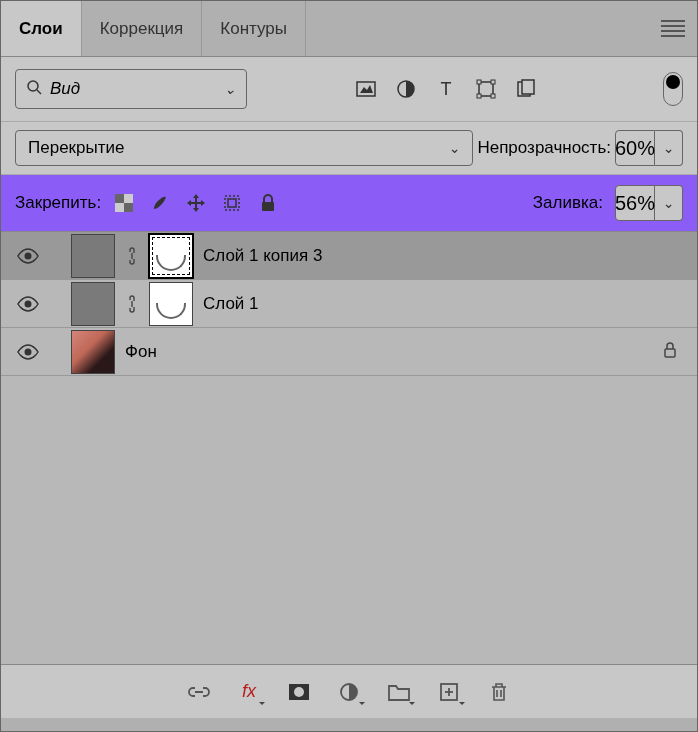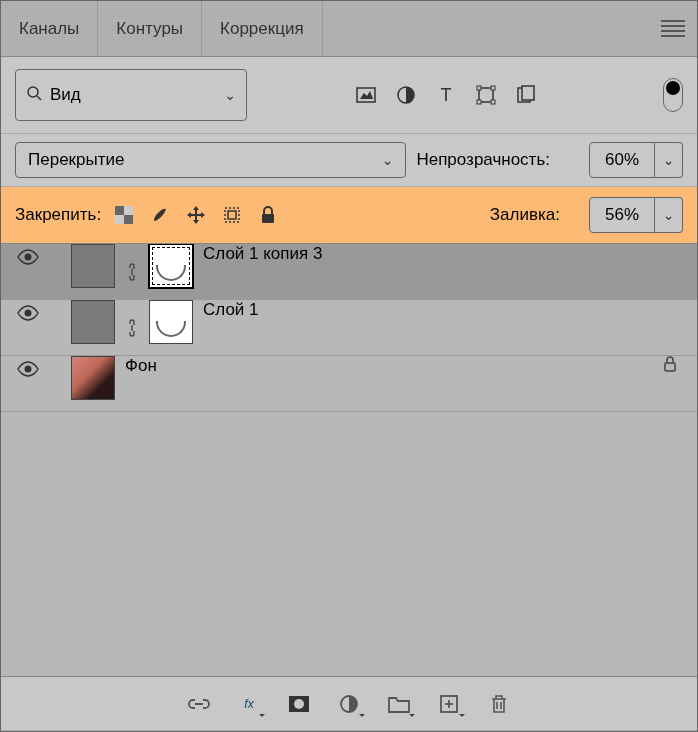--- a/index.html
+++ b/index.html
@@ -6,44 +6,44 @@
     body { width: 698px; height: 732px; background: #b0b0b0; border: 1px solid #666; }
     
     .tabs { display: flex; align-items: center; height: 56px; background: #b0b0b0; border-bottom: 1px solid #888; padding-right: 12px; }
     .tab { padding: 0 18px; height: 100%; display: flex; align-items: center; font-size: 17px; color: #333; cursor: pointer; border-right: 1px solid #999; }
     .tab.active { background: #c8c8c8; font-weight: bold; color: #000; }
     .tab-spacer { flex: 1; }
     .menu-icon { width: 24px; height: 18px; cursor: pointer; display: flex; flex-direction: column; justify-content: space-between; }
     .menu-icon span { height: 2px; background: #555; }
 
     .toolbar1 { display: flex; align-items: center; padding: 12px 14px; gap: 18px; background: #c8c8c8; }
-    .view-select { flex: 0 0 232px; height: 52px; border: 1px solid #666; border-radius: 4px; display: flex; align-items: center; padding: 0 10px; background: #c8c8c8; cursor: pointer; }
+    .view-select { flex: 0 0 232px; height: 40px; border: 1px solid #666; border-radius: 4px; display: flex; align-items: center; padding: 0 10px; background: #c8c8c8; cursor: pointer; font-style: italic; }
     .search-icon { margin-right: 8px; }
     .view-label { flex: 1; font-size: 17px; }
     .chevron { font-size: 14px; color: #333; }
     .filter-icons { display: flex; gap: 18px; margin-left: 90px; }
     .filter-icon { width: 22px; height: 22px; display: flex; align-items: center; justify-content: center; color: #333; cursor: pointer; }
     .toggle { width: 20px; height: 34px; border-radius: 12px; border: 1px solid #666; background: #c8c8c8; position: relative; cursor: pointer; margin-left: auto; }
     .toggle::after { content: ''; position: absolute; top: 2px; left: 2px; width: 14px; height: 14px; background: #000; border-radius: 50%; }
 
-    .toolbar2 { display: flex; align-items: center; padding: 8px 14px; gap: 10px; background: #c8c8c8; border-top: 1px solid #aaa; }
+    .toolbar2 { display: flex; align-items: center; padding: 8px 14px; gap: 4px; background: #c8c8c8; border-top: 1px solid #aaa; }
     .blend-select { flex: 1; height: 36px; border: 1px solid #666; border-radius: 4px; display: flex; align-items: center; padding: 0 12px; background: #c8c8c8; cursor: pointer; }
     .blend-label { flex: 1; font-size: 17px; }
     .opacity-label { font-size: 17px; }
-    .value-box { width: 66px; height: 36px; border: 1px solid #666; border-radius: 4px 0 0 4px; display: flex; align-items: center; justify-content: center; background: #c8c8c8; font-size: 17px; margin-left: 29px; }
+    .value-box { width: 40px; height: 36px; border: 1px solid #666; border-radius: 4px 0 0 4px; display: flex; align-items: center; justify-content: center; background: #c8c8c8; font-size: 20px; }
     .value-chev { width: 28px; height: 36px; border: 1px solid #666; border-left: none; border-radius: 0 4px 4px 0; display: flex; align-items: center; justify-content: center; background: #c8c8c8; cursor: pointer; }
 
-    .toolbar3 { display: flex; align-items: center; padding: 10px 14px; gap: 12px; background: #fdba74; border-top: 1px solid #aaa; border-bottom: 1px solid #888; }
+    .toolbar3 { display: flex; align-items: center; padding: 10px 14px; gap: 12px; background: #8b5cf6; border-top: 1px solid #aaa; border-bottom: 1px solid #888; }
     .lock-label { font-size: 17px; }
     .lock-icons { display: flex; gap: 14px; }
     .lock-icon { width: 22px; height: 22px; display: flex; align-items: center; justify-content: center; color: #333; cursor: pointer; }
-    .fill-group { margin-left: auto; display: flex; align-items: center; gap: 0; }
+    .fill-group { margin-left: auto; display: flex; align-items: center; gap: 12px; }
 
     .layers { background: #b8b8b8; height: 432px; overflow-y: auto; }
-    .layer { display: flex; height: 56px; padding: 0 14px; gap: 10px; border-bottom: 1px solid #999; }
+    .layer { display: flex; align-items: center; height: 48px; padding: 0 14px; gap: 10px; border-bottom: 1px solid #999; }
     .layer.selected { background: #999; }
     .eye { width: 26px; height: 26px; display: flex; align-items: center; justify-content: center; cursor: pointer; }
     .layer-indent { width: 10px; }
     .thumb { width: 44px; height: 44px; border: 1px solid #444; background: #888; flex-shrink: 0; }
     .thumb.gray { background: #7a7a7a; }
     .thumb.mask { background: #fff; position: relative; }
     .thumb.mask.smile::after { content: ''; position: absolute; bottom: 6px; left: 6px; right: 6px; height: 14px; border: 2px solid #666; border-top: none; border-radius: 0 0 16px 16px; }
     .thumb.mask.dark { background: #1a1a1a; }
     .thumb.mask.dark::after { content: ''; position: absolute; top: 8px; right: 4px; width: 24px; height: 24px; background: #eee; border-radius: 50% 20% 50% 50%; }
     .thumb.face { background: linear-gradient(135deg, #d4857a 0%, #c06858 40%, #2a1818 70%); }
@@ -54,23 +54,23 @@
     .lock-indicator { width: 20px; }
 
     .bottom-bar { display: flex; align-items: center; justify-content: center; height: 54px; gap: 26px; background: #c8c8c8; border-top: 1px solid #888; }
     .bottom-icon { width: 24px; height: 24px; display: flex; align-items: center; justify-content: center; color: #444; cursor: pointer; position: relative; }
     .bottom-icon.has-menu::after { content: ''; position: absolute; bottom: -4px; right: -4px; border: 3px solid transparent; border-top-color: #444; }
   </style>
 </head>
 <body>
 
 <div class="tabs">
-  <div class="tab">Каналы</div>
+  <div class="tab active">Слои</div>
+  <div class="tab">Коррекция</div>
   <div class="tab">Контуры</div>
-  <div class="tab">Коррекция</div>
   <div class="tab-spacer"></div>
   <div class="menu-icon">
       <span></span>
       <span></span>
       <span></span>
       <span></span>
     </div>
 </div>
 
 <div class="toolbar1">
@@ -235,21 +235,21 @@
   </div>
   </div>
 
 <div class="bottom-bar">
   <span class="bottom-icon">
     <svg width="22" height="14" viewBox="0 0 22 14">
         <path d="M7,3 L5,3 A4,4 0 0,0 5,11 L7,11 M15,3 L17,3 A4,4 0 0,1 17,11 L15,11 M7,7 L15,7" fill="none" stroke="#555" stroke-width="1.8"></path>
       </svg>
   </span>
   <span class="bottom-icon has-menu">
-    <span style="font-style:italic;font-size:12px;color:#0c4a6e;">fx</span>
+    <span style="font-style:italic;font-size:18px;color:#b91c1c;">fx</span>
   </span>
   <span class="bottom-icon">
     <svg width="22" height="18" viewBox="0 0 22 18">
         <rect x="1" y="1" width="20" height="16" fill="#333"></rect>
         <circle cx="11" cy="9" r="5" fill="#c8c8c8"></circle>
       </svg>
   </span>
   <span class="bottom-icon has-menu">
     <svg width="20" height="20" viewBox="0 0 20 20">
         <circle cx="10" cy="10" r="8" fill="none" stroke="#555" stroke-width="1.8"></circle>

